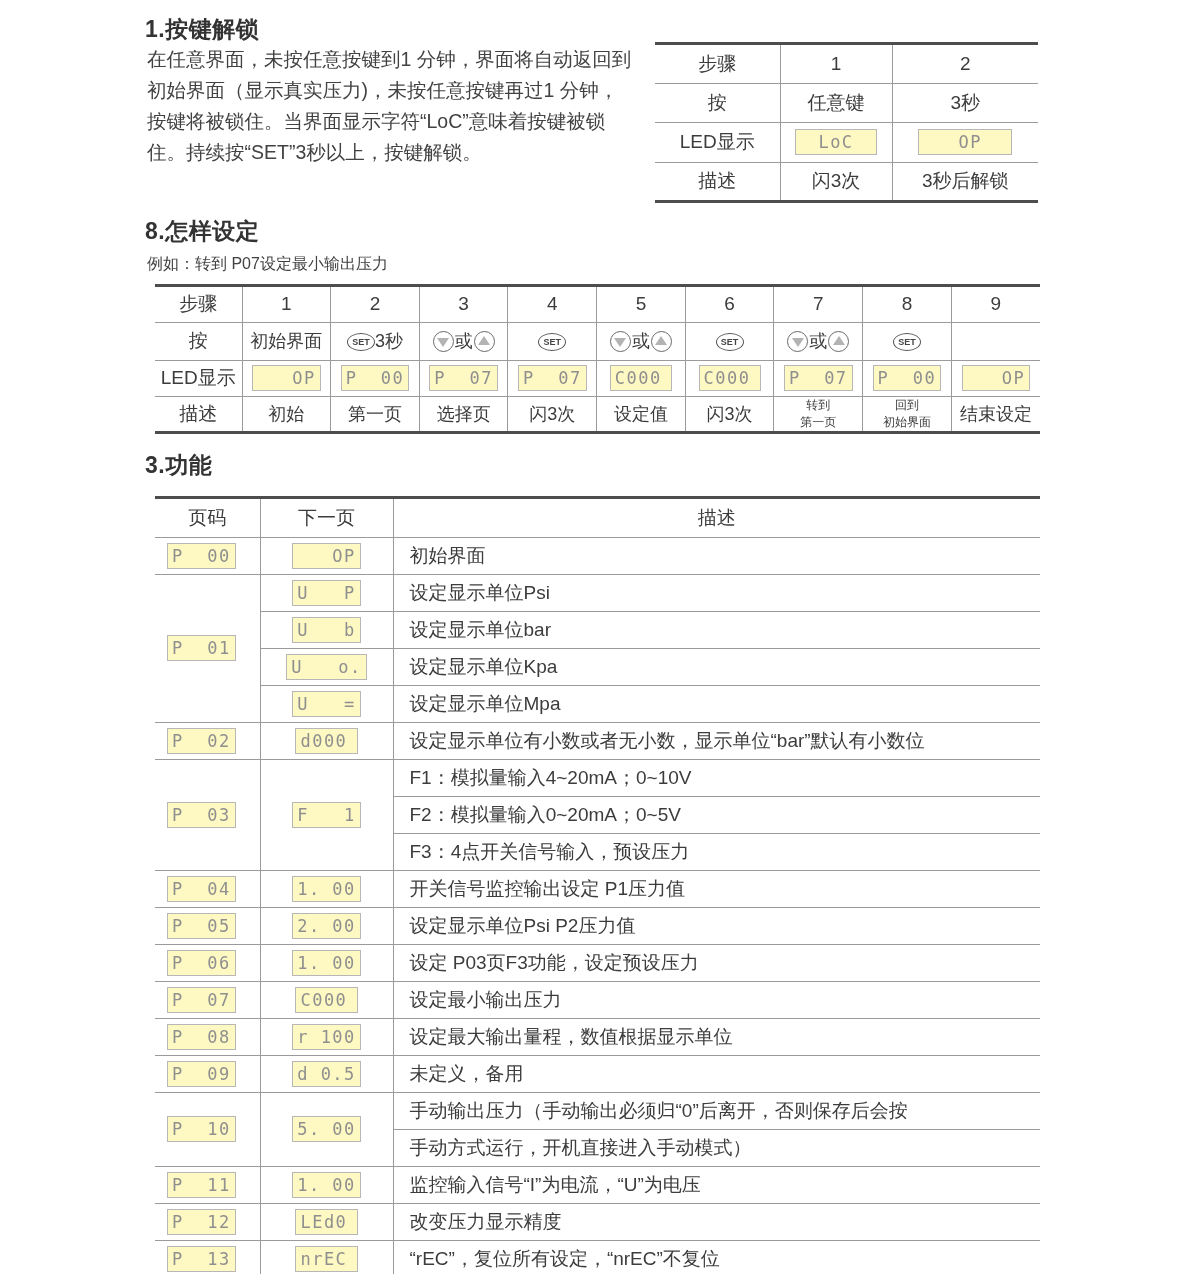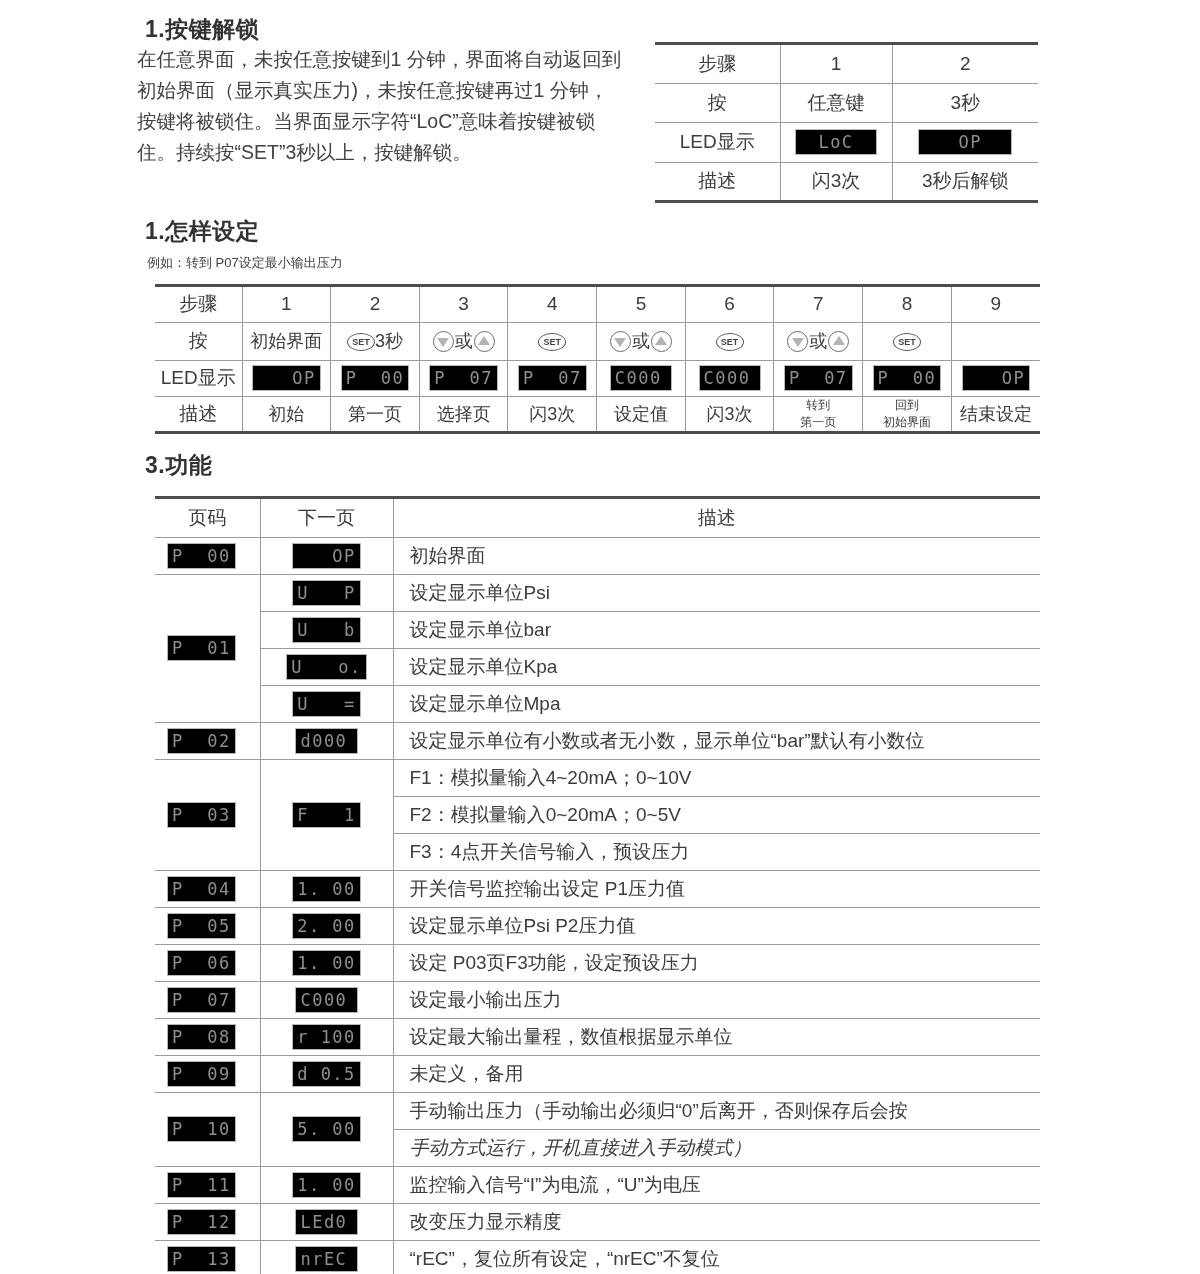--- a/index.html
+++ b/index.html
@@ -4,35 +4,35 @@
 <style>
   html,body{margin:0;padding:0;background:#ffffff;}
   body{
     position:relative;width:1200px;height:1274px;
     font-family:"Liberation Sans","DejaVu Sans",sans-serif;
     color:#3c3c3c;overflow:hidden;
   }
   .abs{position:absolute;}
   .sec-title{font-size:23px;font-weight:bold;color:#333;letter-spacing:0.5px;}
   .body-text{font-size:19.5px;line-height:31px;color:#424242;}
-  .example{font-size:13px;color:#424242;}
+  .example{font-size:16px;color:#424242;}
 
   .tbl-wrap{border-top:3px solid #4d4d4d;border-bottom:3px solid #4d4d4d;background:#fff;}
   table{border-collapse:collapse;table-layout:fixed;width:100%;}
   td{border:1px solid #9b9b9b;text-align:center;vertical-align:middle;
      font-size:19px;color:#3c3c3c;padding:0;}
   tr td:first-child{border-left:none;}
   tr td:last-child{border-right:none;}
   tr:first-child td{border-top:none;}
   tr:last-child td{border-bottom:none;}
 
   .led{
     display:inline-block;font-family:"DejaVu Sans Mono",monospace;
     font-size:17px;line-height:22px;color:#8f8f8f;
-    border:1px solid #b7b7b7;background:#000000;
+    border:1px solid #b7b7b7;background:#fef9c3;
     white-space:pre;letter-spacing:1.5px;
     padding:1px 4px;min-width:5.1ch;text-align:left;
   }
   .led-center{text-align:center;min-width:72px;}
 
   .seticon{
     display:inline-flex;align-items:center;justify-content:center;
     width:28px;height:18px;border:1.5px solid #555;border-radius:50%;
     font-size:9px;font-weight:bold;color:#444;letter-spacing:0;
     vertical-align:middle;box-sizing:border-box;
@@ -48,21 +48,21 @@
   .press{font-size:18px;}
 
   .small2{font-size:12px;line-height:17px;}
   .desc{text-align:left;padding-left:16px;font-size:19px;}
   .pagecell{text-align:left;padding-left:12px;}
 </style>
 </head>
 <body>
 
 <div class="abs sec-title" style="left:145px;top:14px;">1.按键解锁</div>
-<div class="abs body-text" style="left:137px;top:44px;width:486px;">在任意界面，未按任意按键到1 分钟，界面将自动返回到初始界面（显示真实压力)，未按任意按键再过1 分钟，按键将被锁住。当界面显示字符“LoC”意味着按键被锁住。持续按“SET”3秒以上，按键解锁。</div>
+<div class="abs body-text" style="left:147px;top:44px;width:486px;">在任意界面，未按任意按键到1 分钟，界面将自动返回到初始界面（显示真实压力)，未按任意按键再过1 分钟，按键将被锁住。当界面显示字符“LoC”意味着按键被锁住。持续按“SET”3秒以上，按键解锁。</div>
 
 <div class="abs tbl-wrap" style="left:655px;top:42px;width:383px;">
   <table>
     <colgroup>
         <col style="width:125px">
         <col style="width:112px">
         <col style="width:146px">
       </colgroup>
     <tbody>
         <tr style="height:38px;">
@@ -82,21 +82,21 @@
     </tr>
     <tr style="height:38px;">
       <td>描述</td>
       <td>闪3次</td>
       <td>3秒后解锁</td>
     </tr>
   </tbody>
     </table>
 </div>
 
-<div class="abs sec-title" style="left:145px;top:216px;">1.怎样设定</div>
+<div class="abs sec-title" style="left:145px;top:216px;">8.怎样设定</div>
 <div class="abs example" style="left:147px;top:254px;">例如：转到 P07设定最小输出压力</div>
 
 <div class="abs tbl-wrap" style="left:155px;top:284px;width:885px;">
   <table>
     <colgroup>
         <col style="width:87px">
         <col>
         <col>
         <col>
         <col>
@@ -258,21 +258,21 @@
     <tr style="height:37px;">
       <td class="pagecell"><span class="led">P  09</span></td>
       <td><span class="led">d 0.5</span></td>
       <td class="desc">未定义，备用</td>
     </tr>
     <tr style="height:37px;">
       <td class="pagecell" rowspan="2"><span class="led">P  10</span></td>
       <td rowspan="2"><span class="led">5. 00</span></td>
       <td class="desc">手动输出压力（手动输出必须归“0”后离开，否则保存后会按</td>
     </tr>
-    <tr style="height:37px;font-style:italic;">
+    <tr style="height:37px;">
       <td class="desc">手动方式运行，开机直接进入手动模式）</td>
     </tr>
     <tr style="height:37px;">
       <td class="pagecell"><span class="led">P  11</span></td>
       <td><span class="led">1. 00</span></td>
       <td class="desc">监控输入信号“I”为电流，“U”为电压</td>
     </tr>
     <tr style="height:37px;">
       <td class="pagecell"><span class="led">P  12</span></td>
       <td><span class="led">LEd0</span></td>

